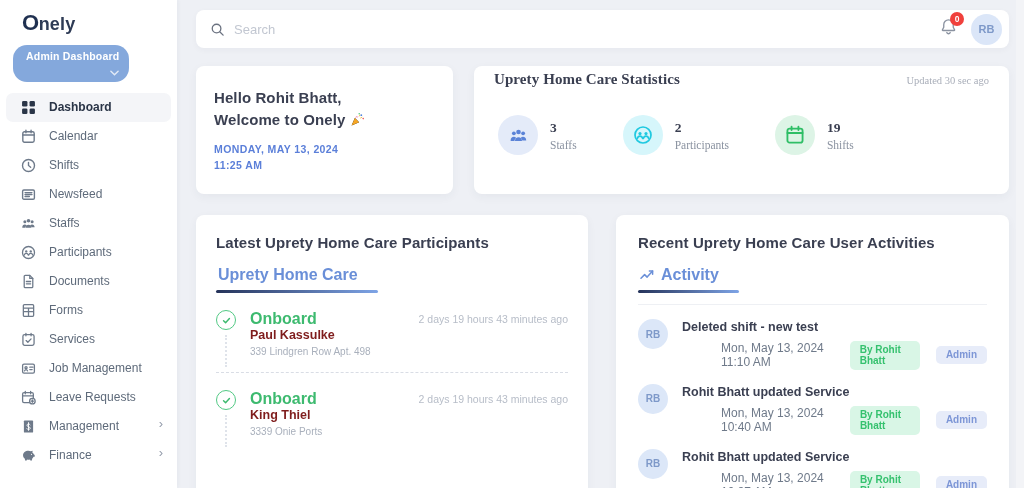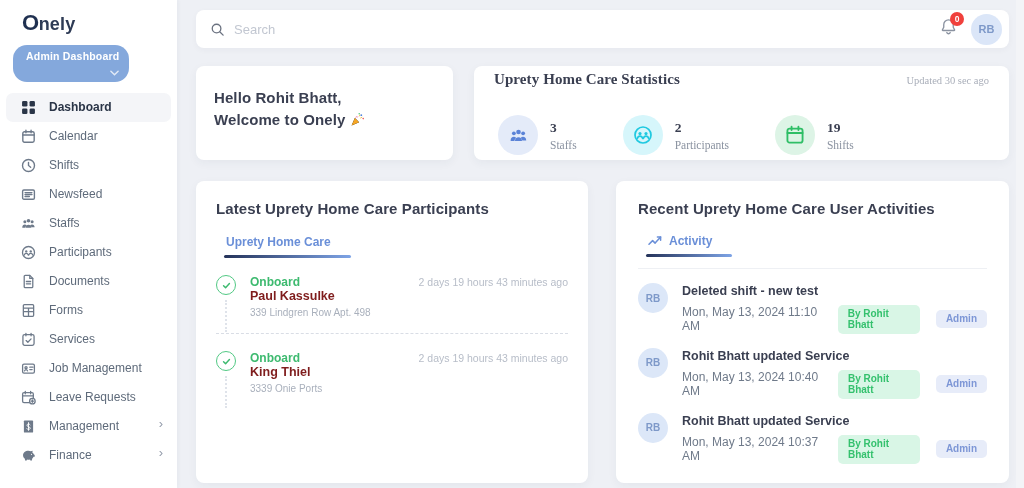--- a/index.html
+++ b/index.html
@@ -75,54 +75,54 @@
   .c-cyan  { background:#d6f6fb; color:#1fc9e0; }
   .c-green { background:#ddf4e6; color:#2fbe66; }
   .stat-val { font-size:13.5px; font-weight:700; color:#3a3f51; }
   .stat-lbl { font-size:11.5px; color:#8a92a0; margin-top:3px; }
   .row2 { display:flex; gap:28px; margin-top:21px; align-items:stretch; }
   .row2 .card { min-height:300px; }
   .participants { width:392px; padding:19px 20px; }
   .activities { flex:1; padding:19px 22px; }
   .tab-row { margin-top:15px; }
   .tab {
-    display:inline-flex; align-items:center; gap:7px; color:#6a8fd8; font-size:12px;
-    font-weight:600; padding:0 14px 9px 2px; position:relative; cursor:pointer;margin-left:8px;
+    display:inline-flex; align-items:center; gap:7px; color:#6a8fd8; font-size:16px;
+    font-weight:600; padding:0 14px 9px 2px; position:relative; cursor:pointer;
   }
   .tab::after {
     content:''; position:absolute; left:0; right:-6px; bottom:0; height:3px; border-radius:2px;
     background:linear-gradient(90deg,#25335a,#7ea4e6);
   }
   .act-divider { height:1px; background:#eef0f4; margin-top:11px; }
   
   .p-entry { display:flex; gap:14px; padding-top:17px; position:relative; }
   .p-check {
     width:20px; height:20px; border-radius:50%; border:1.5px solid #52c984; flex:0 0 20px;
     display:flex; align-items:center; justify-content:center; background:#fff; z-index:1;
   }
   .p-entry::after {
     content:''; position:absolute; left:9px; top:42px; height:32px;
     border-left:2px dotted #dfe3ea;
   }
   .p-body { flex:1; }
   .p-row1 { display:flex; justify-content:space-between; align-items:center; }
-  .p-status { color:#3dba6f; font-size:12px; font-weight:700; }
+  .p-status { color:#3dba6f; font-size:16px; font-weight:700; }
   .p-ago { color:#b7bdc8; font-size:10.5px; }
   .p-name { margin-top:0; font-size:12.5px; font-weight:700; color:#7f1d1d; }
   .p-addr { margin-top:4px; font-size:10px; color:#a9b0bc; }
   .p-divider { border-top:1px dashed #d9dde5; margin-top:15px; }
   
   .act-item { display:flex; gap:14px; align-items:flex-start; padding-top:14px; }
   .act-avatar {
     width:30px; height:30px; border-radius:50%; background:#dce7f8; color:#7e99c9;
     font-size:10px; font-weight:700; display:flex; align-items:center; justify-content:center;
     flex:0 0 30px;
   }
   .act-title { font-size:12.5px; font-weight:700; color:#3a3f51; line-height:1.35; }
-  .act-meta { margin-top:5px; display:flex; align-items:center; gap:16px; }
+  .act-meta { margin-top:5px; display:flex; align-items:center; gap:16px;margin-left:39px; }
   .act-time { font-size:12px; color:#6f7a8a; }
   .badge { font-size:10px; font-weight:700; padding:3px 10px 4px; border-radius:5px; }
   .badge-green { background:#d9f6e6; color:#35c16e; }
   .badge-blue  { background:#e7ecf9; color:#7d96d6; }
   
   .scrollbar { position:absolute; right:0; top:0; width:8px; height:488px; background:#f3f4f7; z-index:3; }
 </style>
 </head>
 <body>
 
@@ -303,20 +303,24 @@
               <path d="M1.6 13.5 4.9 6l4.2 4.2z" fill="#f6a score"></path>
               <path d="M1.6 13.5 4.9 6l4.2 4.2z" fill="#f6a623"></path>
               <path d="M5.6 5.3c.5-.6 1.4-.7 2.1-.2" stroke="#e85aa0" stroke-width=".9" fill="none"></path>
               <circle cx="11.3" cy="3.2" r=".9" fill="#4f84e0"></circle>
               <circle cx="13.2" cy="6.6" r=".8" fill="#e8565a"></circle>
               <circle cx="9.2" cy="1.8" r=".7" fill="#39c16f"></circle>
               <path d="M10.2 6.2l2-1.1M9 4.5l1-1.8" stroke="#f0b63a" stroke-width=".8"></path>
             </svg>
         </span>
       </h2>
+      <div class="date">
+        <div>MONDAY, MAY 13, 2024</div>
+        <div>11:25 AM</div>
+      </div>
     </div>
 
     <div class="card stats">
       <div class="stats-head">
         <div class="card-title">Uprety Home Care Statistics</div>
         <div class="muted-small">Updated 30 sec ago</div>
       </div>
       <div class="stats-row">
         <div class="stat">
           <div class="stat-circle c-blue">

